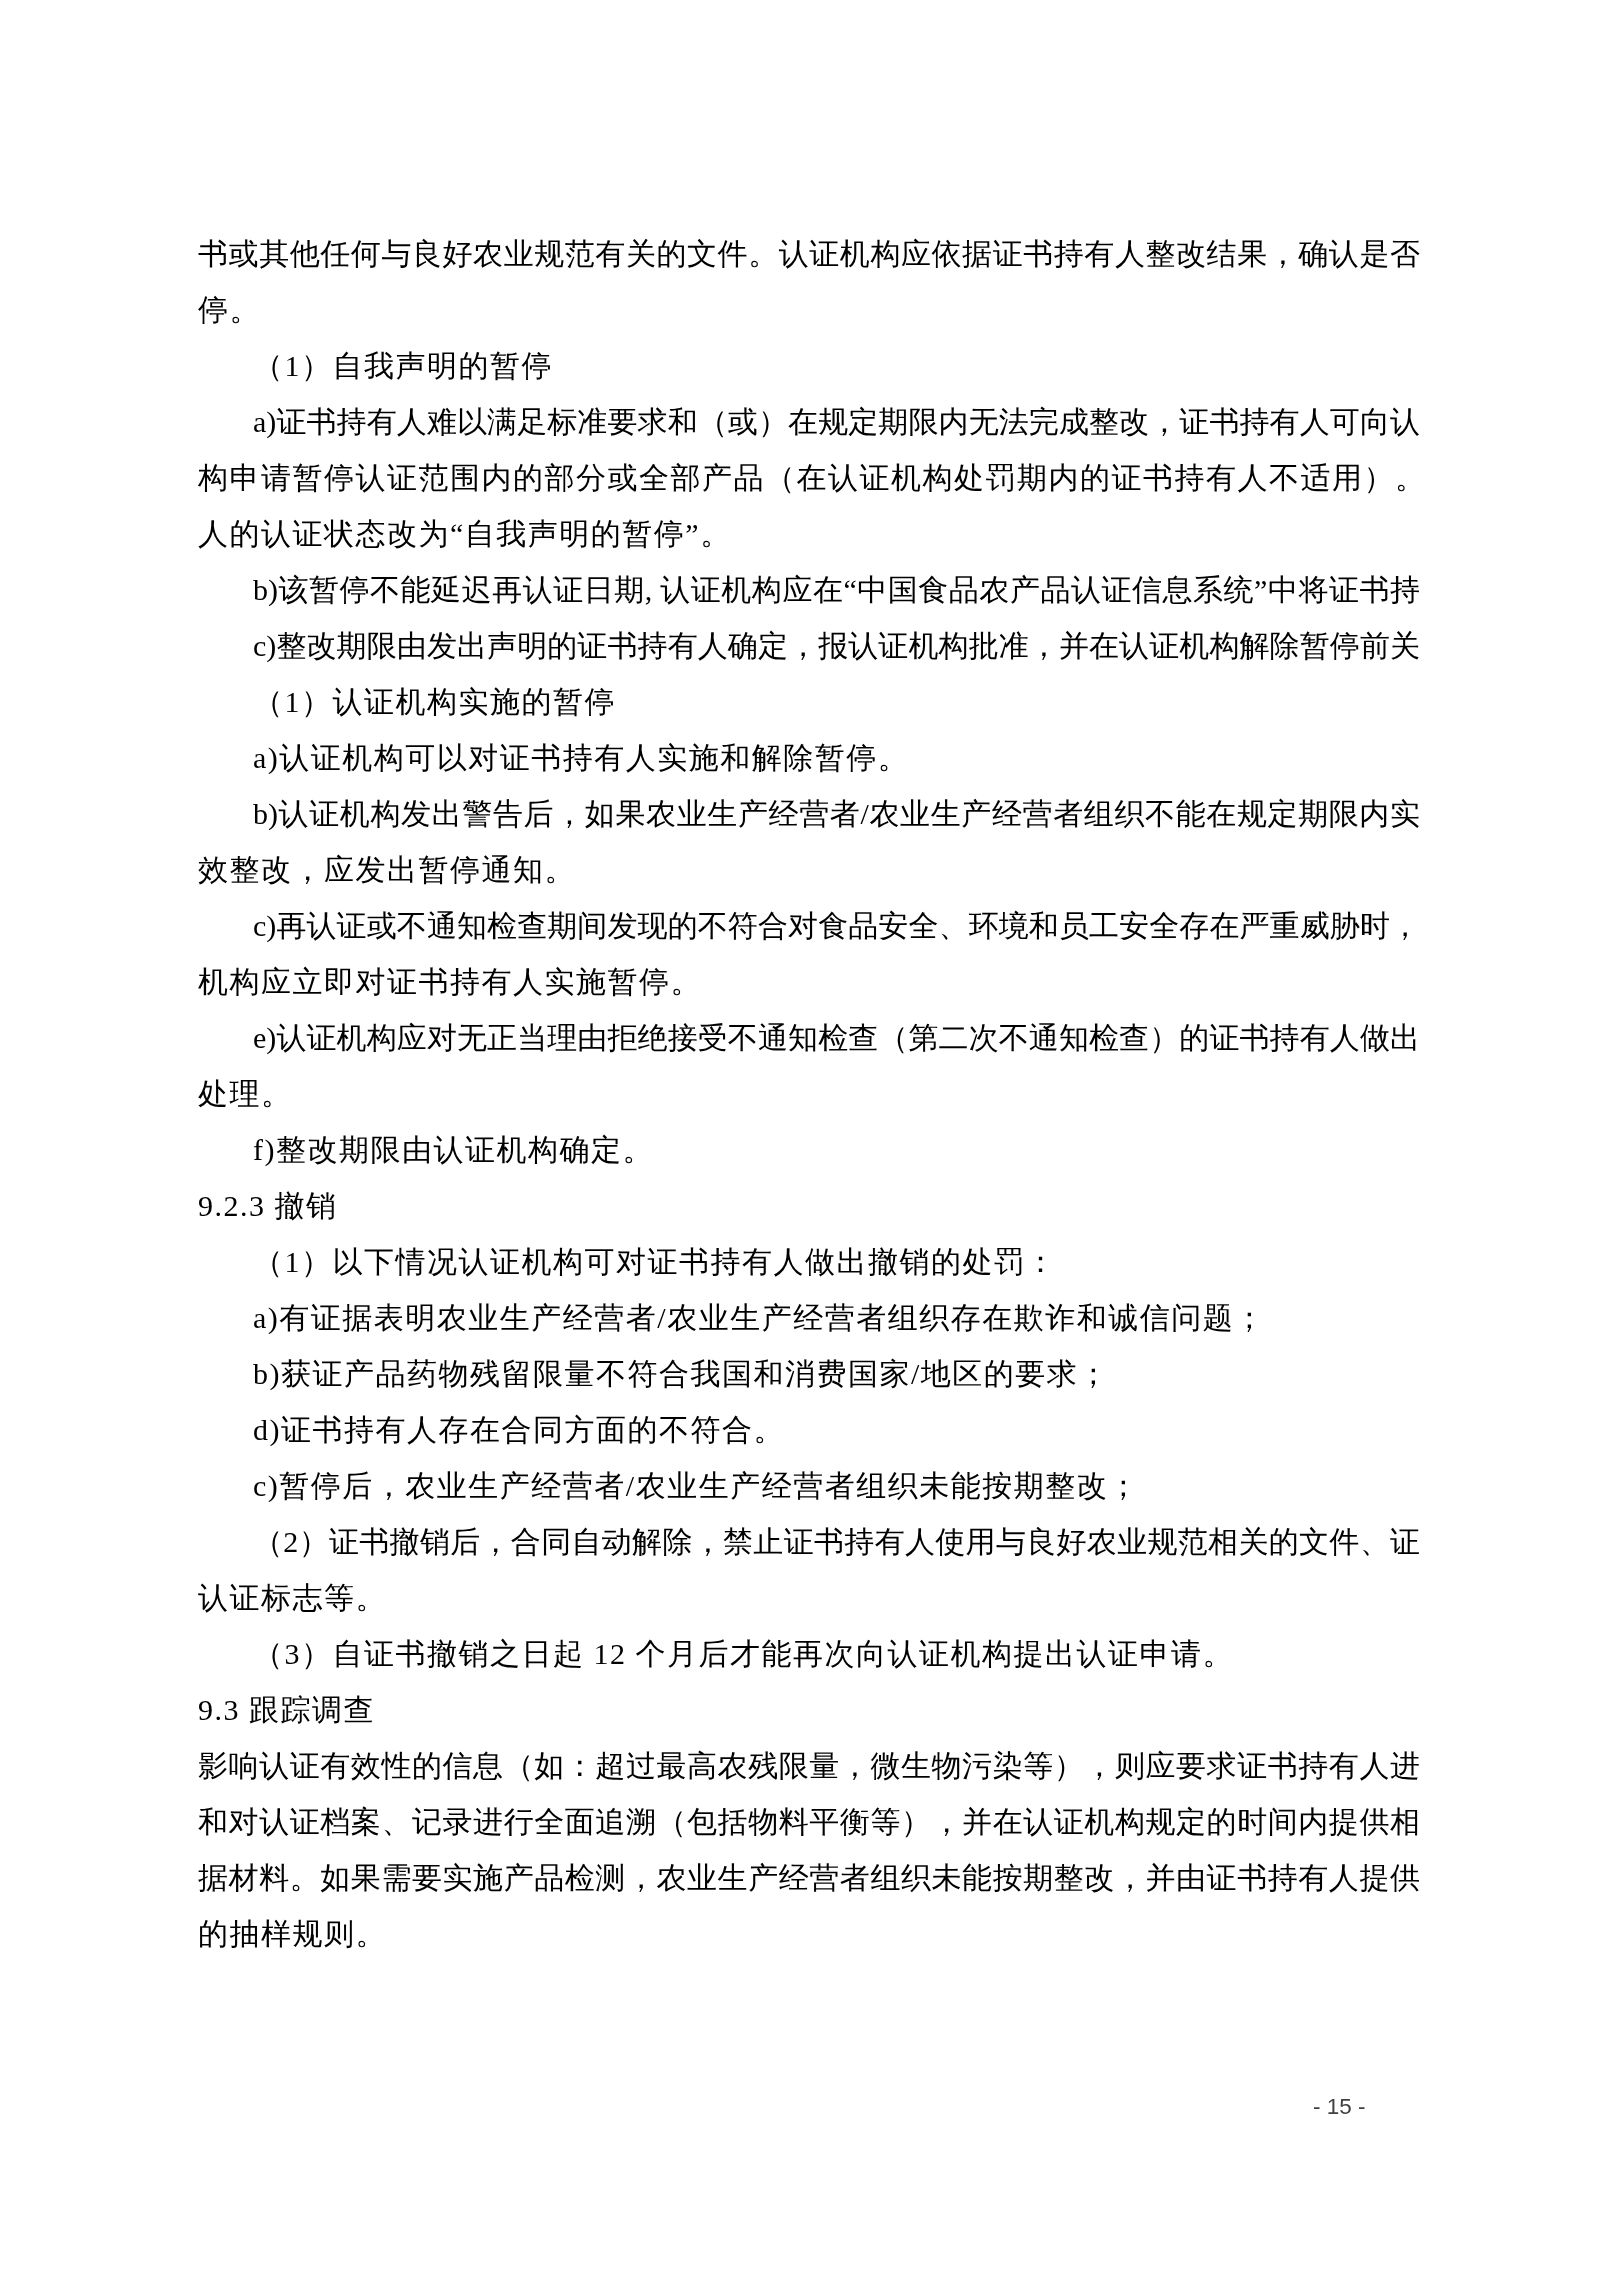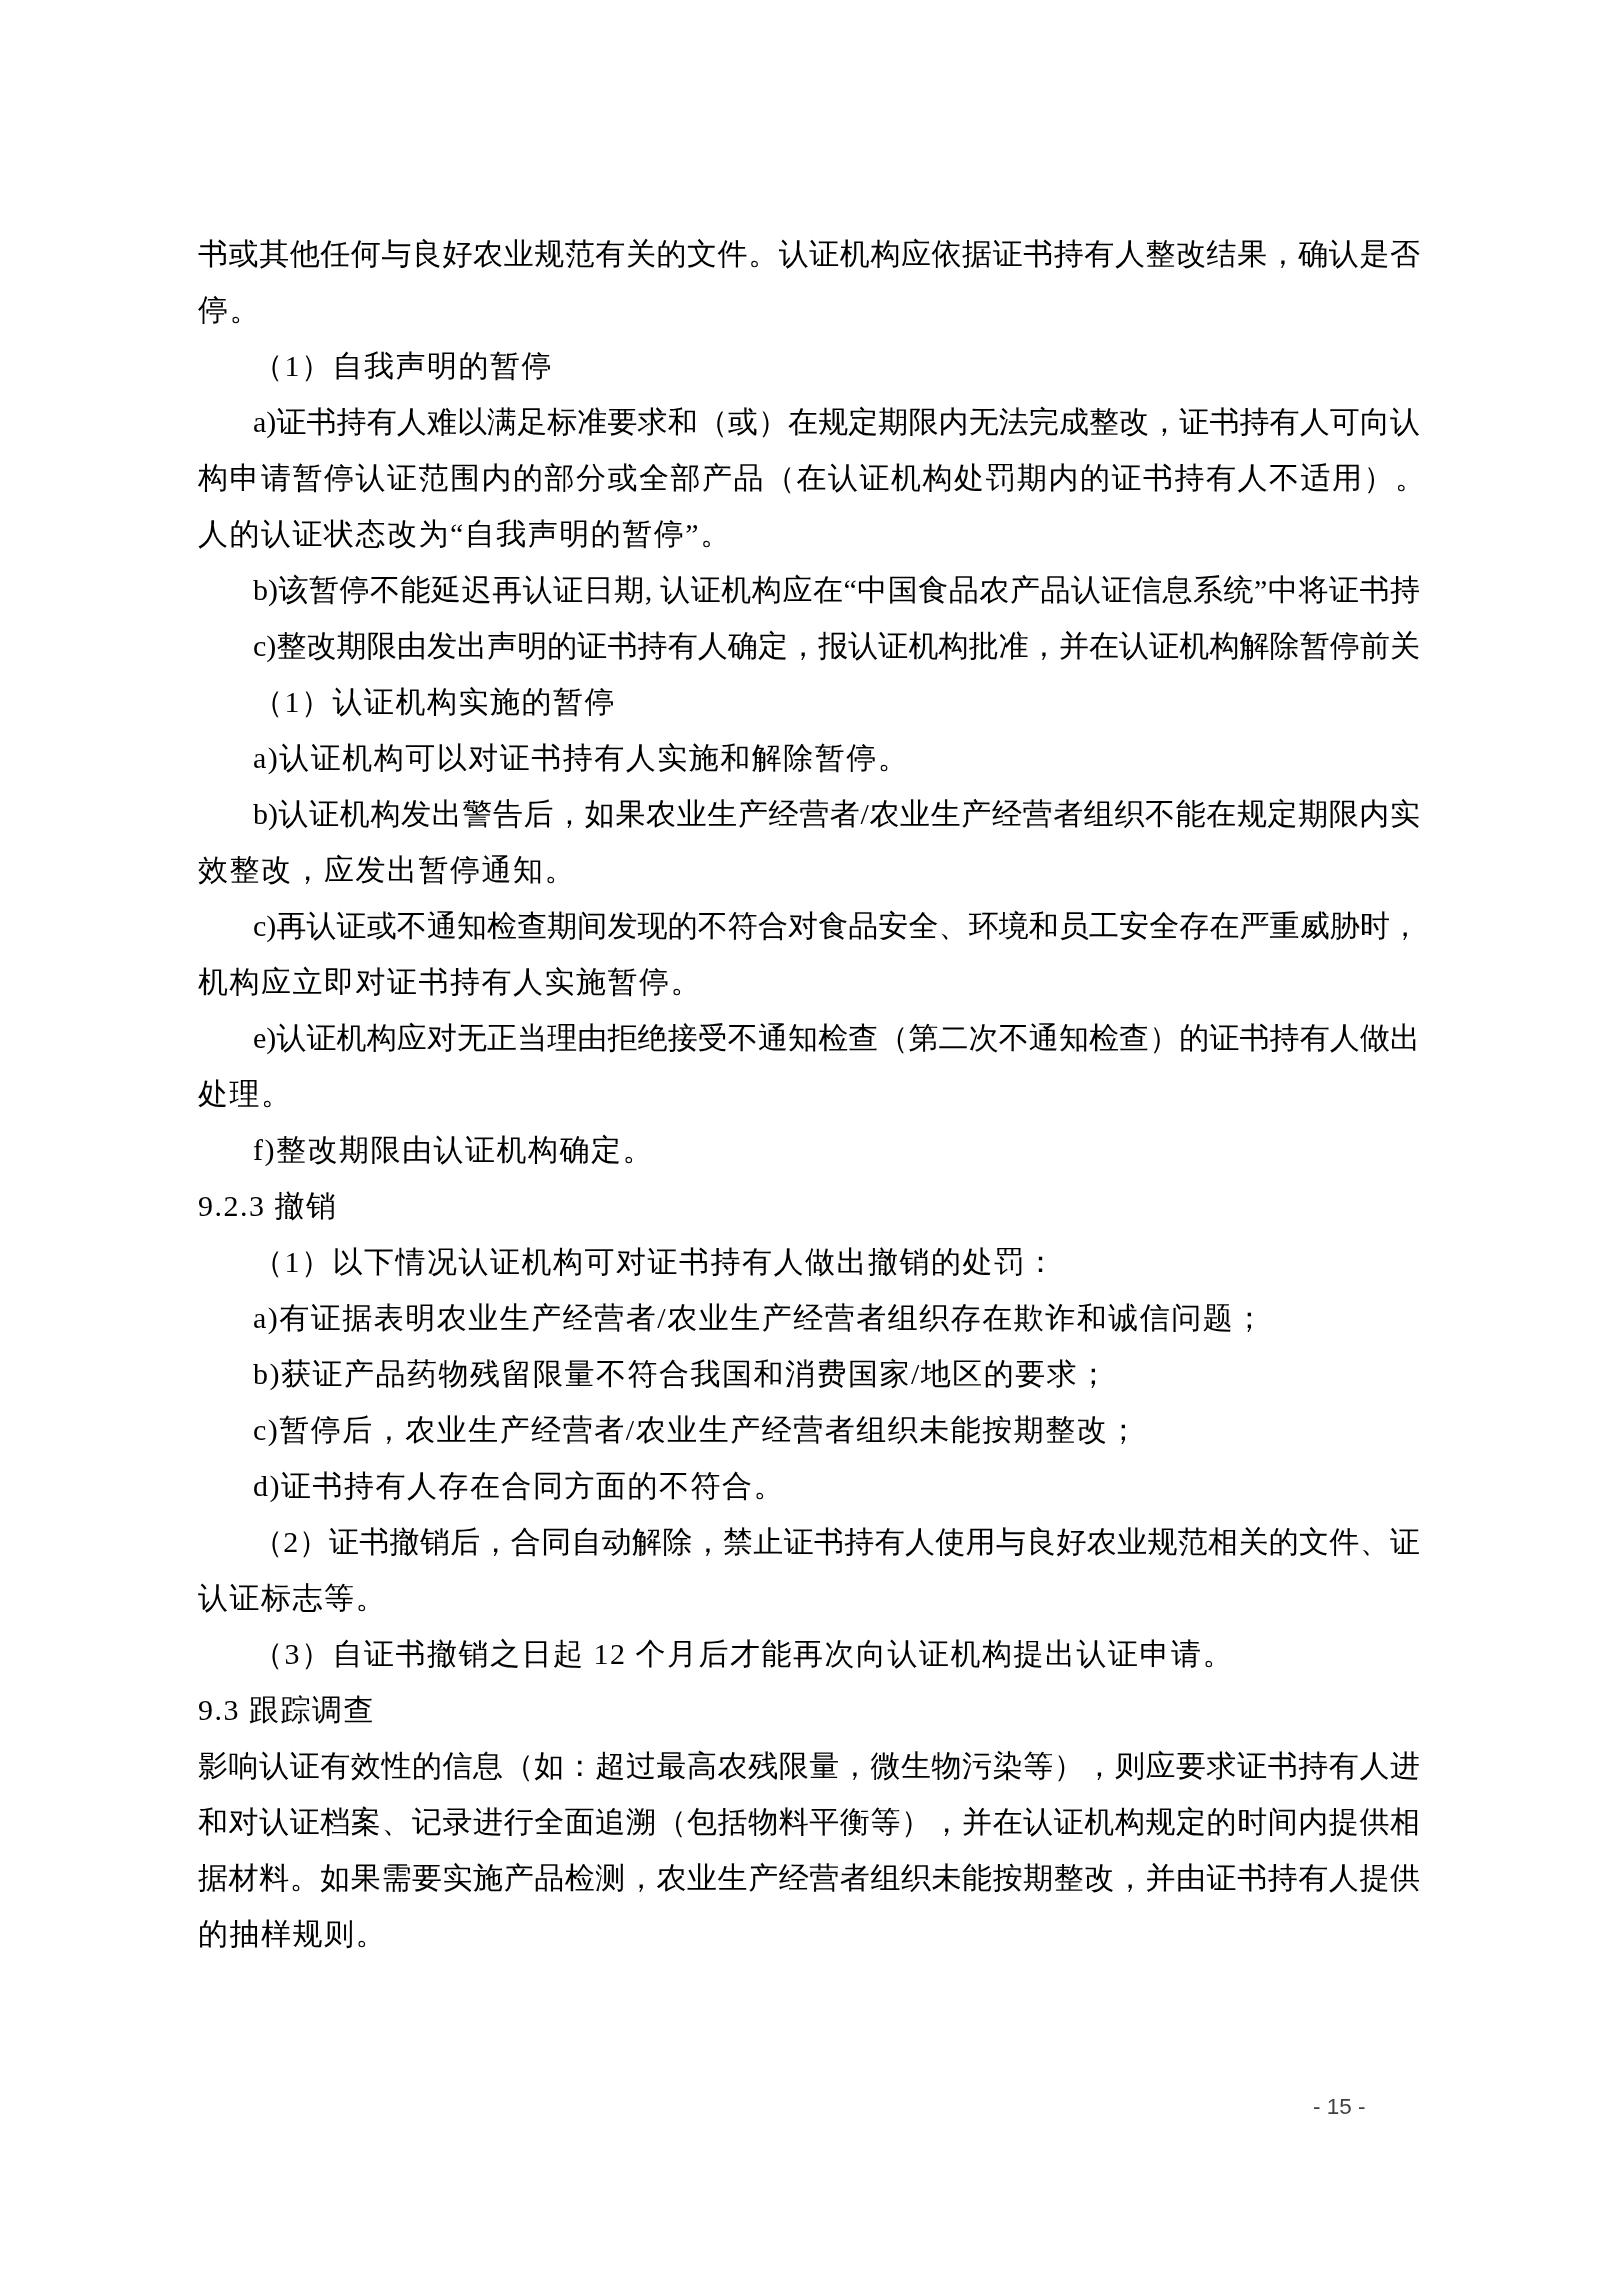--- a/index.html
+++ b/index.html
@@ -78,22 +78,22 @@
     <div class="line">效整改，应发出暂停通知。</div>
     <div class="line indent just">c)再认证或不通知检查期间发现的不符合对食品安全、环境和员工安全存在严重威胁时，认证</div>
     <div class="line">机构应立即对证书持有人实施暂停。</div>
     <div class="line indent just">e)认证机构应对无正当理由拒绝接受不通知检查（第二次不通知检查）的证书持有人做出暂停</div>
     <div class="line">处理。</div>
     <div class="line indent">f)整改期限由认证机构确定。</div>
     <div class="line">9.2.3 撤销</div>
     <div class="line indent">（1）以下情况认证机构可对证书持有人做出撤销的处罚：</div>
     <div class="line indent">a)有证据表明农业生产经营者/农业生产经营者组织存在欺诈和诚信问题；</div>
     <div class="line indent">b)获证产品药物残留限量不符合我国和消费国家/地区的要求；</div>
+    <div class="line indent">d)证书持有人存在合同方面的不符合。</div>
     <div class="line indent">c)暂停后，农业生产经营者/农业生产经营者组织未能按期整改；</div>
-    <div class="line indent">d)证书持有人存在合同方面的不符合。</div>
     <div class="line indent just">（2）证书撤销后，合同自动解除，禁止证书持有人使用与良好农业规范相关的文件、证书、</div>
     <div class="line">认证标志等。</div>
     <div class="line indent">（3）自证书撤销之日起 12 个月后才能再次向认证机构提出认证申请。</div>
     <div class="line">9.3 跟踪调查</div>
     <div class="line just">影响认证有效性的信息（如：超过最高农残限量，微生物污染等），则应要求证书持有人进行自查</div>
     <div class="line just">和对认证档案、记录进行全面追溯（包括物料平衡等），并在认证机构规定的时间内提供相关的证</div>
     <div class="line just">据材料。如果需要实施产品检测，农业生产经营者组织未能按期整改，并由证书持有人提供合理</div>
     <div class="line">的抽样规则。</div>
   </div>
   <div class="page-number">- 15 -</div>

